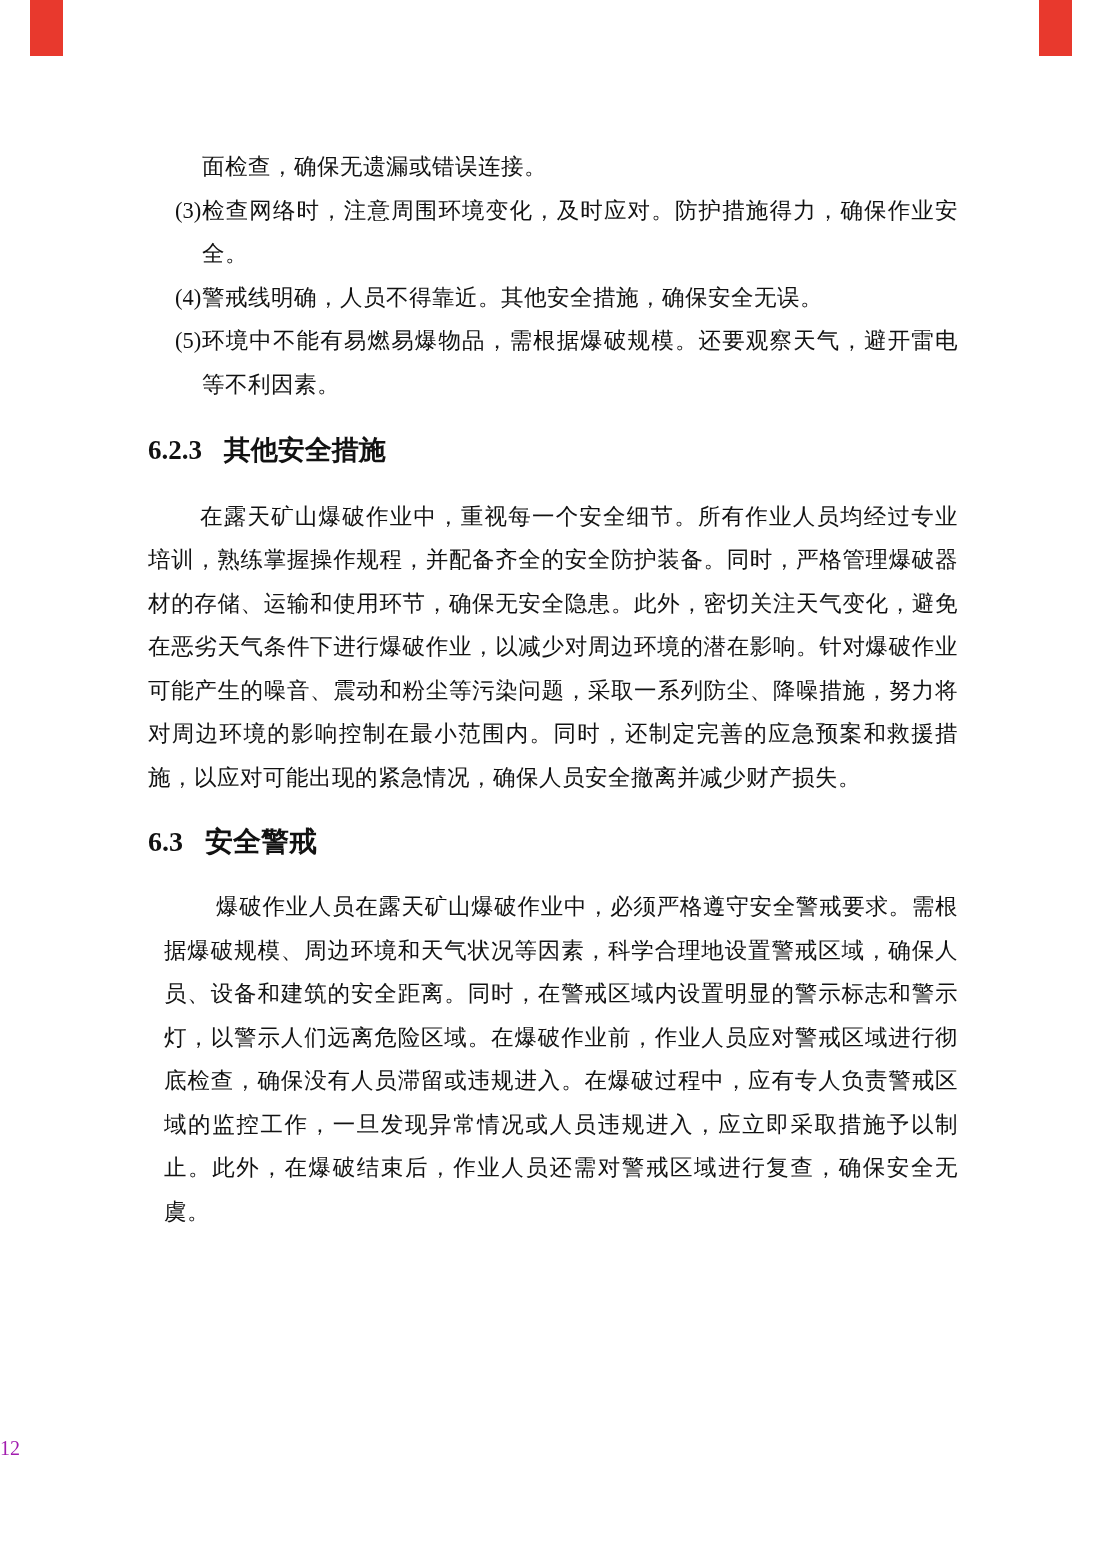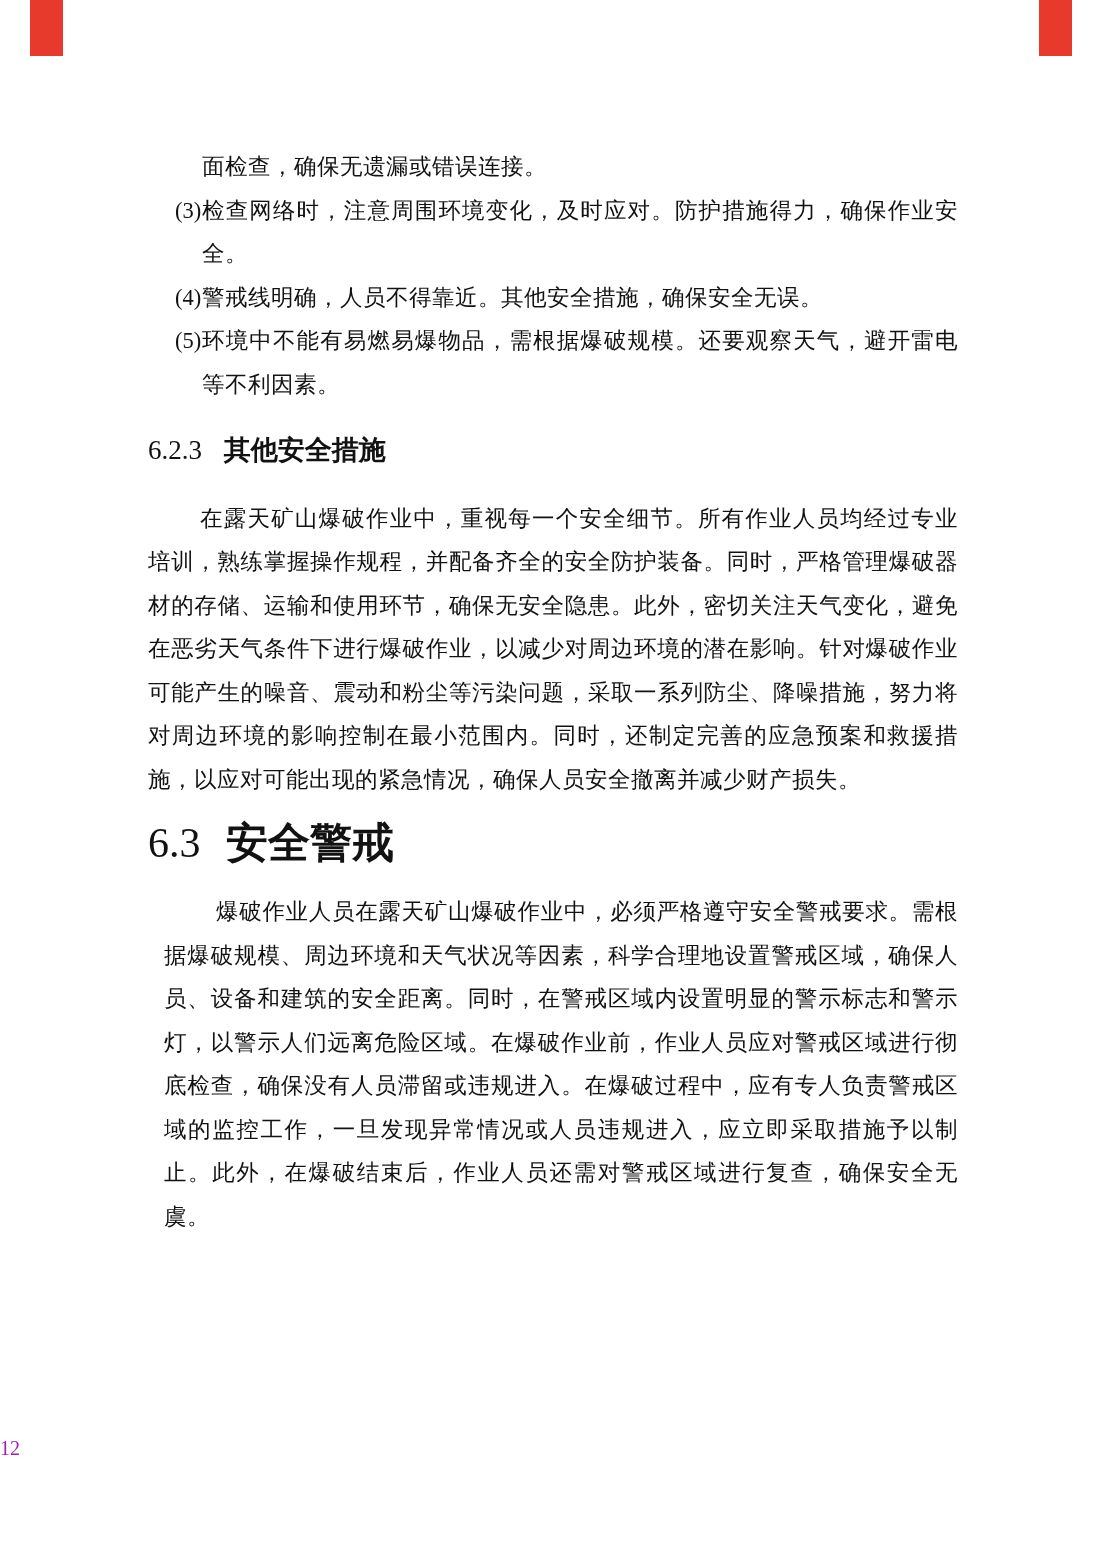--- a/index.html
+++ b/index.html
@@ -50,33 +50,33 @@
   h3.sec-heading {
     margin: 23px 0 0 0;
     font-size: 27px;
     line-height: 43.5px;
     font-weight: bold;
     text-align: left;
     letter-spacing: 0;
   }
   h2.sec-heading {
     margin: 20px 0 8px 0;
-    font-size: 42px;
+    font-size: 28px;
     line-height: 45px;
     font-weight: bold;
     text-align: left;
     letter-spacing: 0;
   }
   .sec-heading .h-num {
-    font-weight: normal;
+    font-weight: bold;
     margin-right: 15px;
     font-family: "Liberation Serif", "DejaVu Serif", serif;
   }
   .sec-heading .h-title {
-    font-family: Liberation Mono, monospace;
+    font-family: Liberation Sans, sans-serif;
   }
   p.body-para {
     margin: 0;
     text-indent: 52px;
   }
   p.body-para.p1 { margin-top: 22px; }
   p.body-para.p2 { margin-top: 21px; margin-left: 16px; }
   .page-footer {
     position: absolute;
     left: 0;

